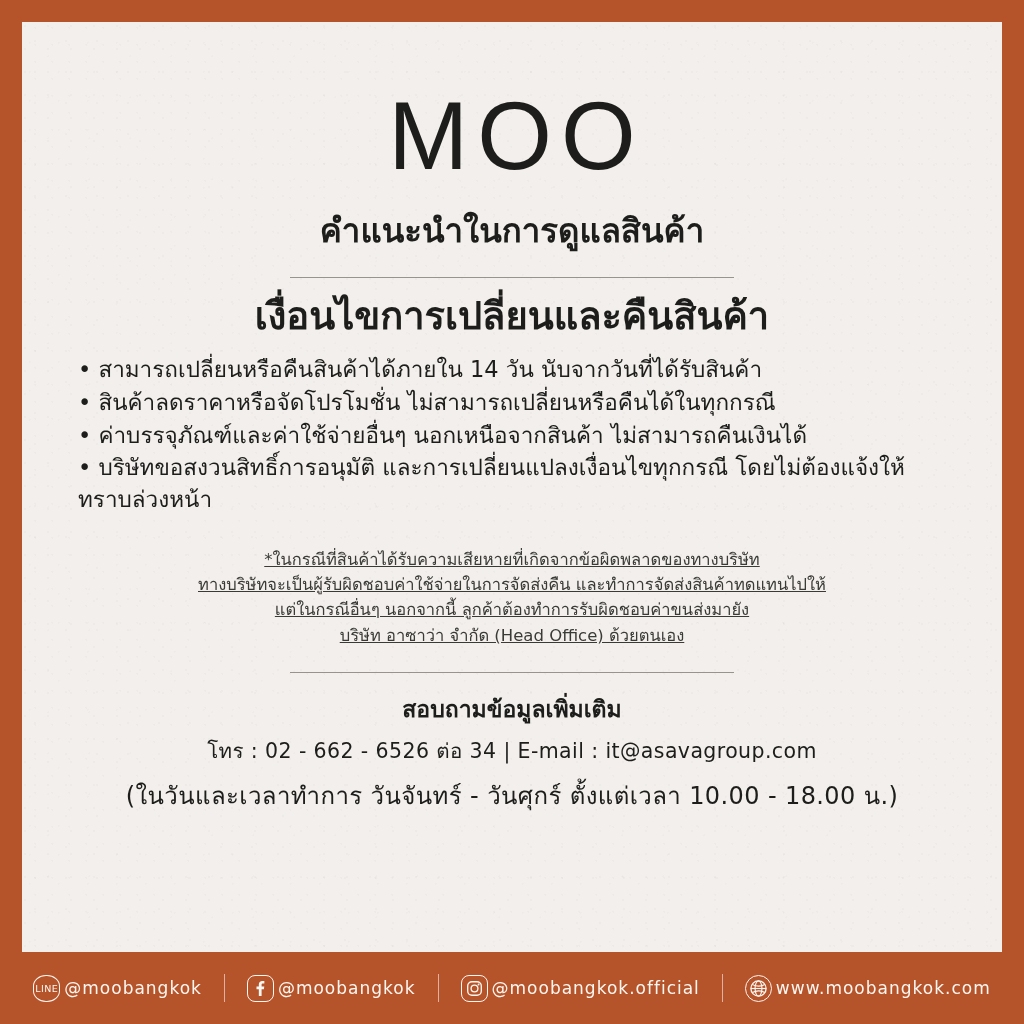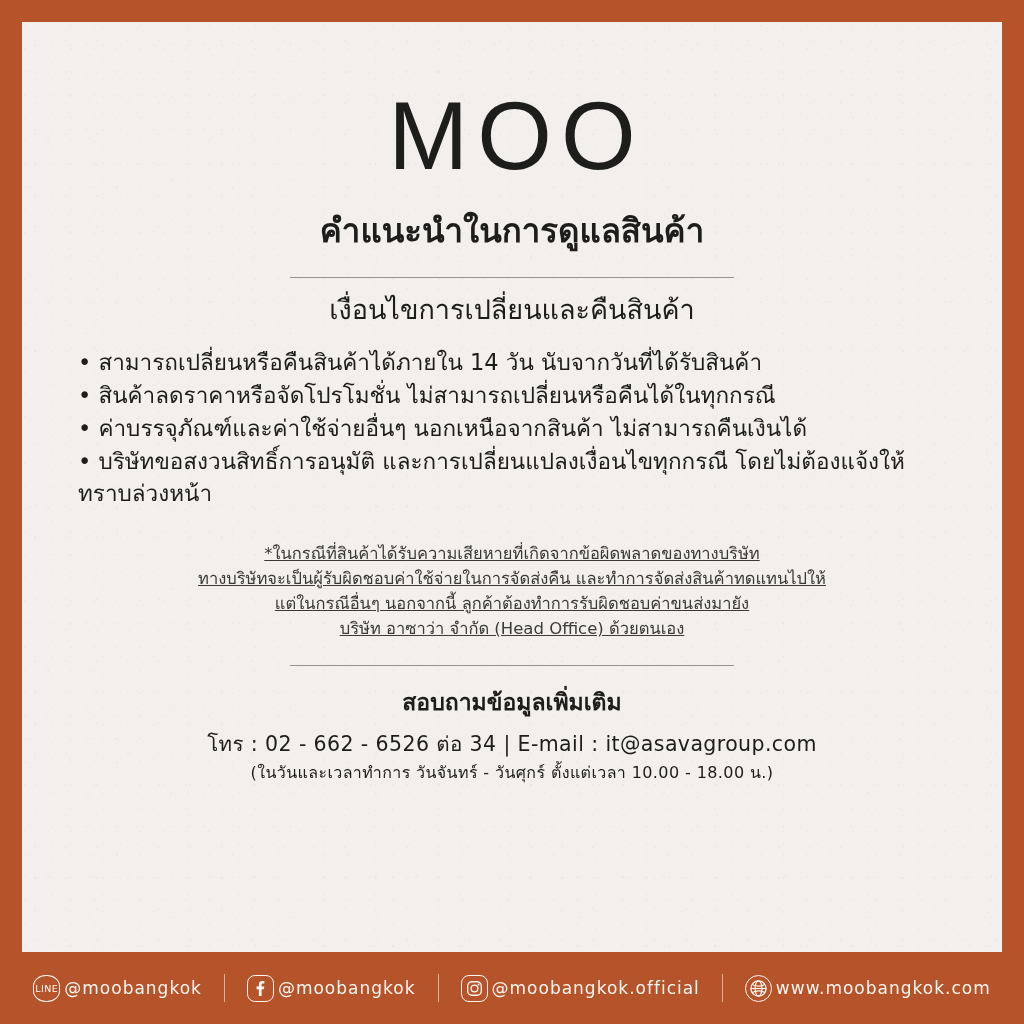--- a/index.html
+++ b/index.html
@@ -58,29 +58,29 @@
 
   .rule {
     width: 444px;
     height: 1px;
     background: #98938d;
     margin: 26px 0 14px 0;
   }
   .rule.bottom { margin: 24px 0 18px 0; }
 
   .section-title {
-    font-size: 27px;
-    font-weight: 400;
+    font-size: 38px;
+    font-weight: 700;
     color: #1d1d1b;
     line-height: 1.3;
   }
 
   .bullets {
     width: 880px;
-    margin-top: 20px;
+    margin-top: 12px;
     padding-left: 6px;
     font-size: 22.5px;
     color: #1d1d1b;
     line-height: 1.42;
   }
   .bullets p { margin-bottom: 1px; }
 
   .note {
     margin-top: 30px;
     width: 800px;
@@ -95,21 +95,21 @@
     font-size: 23px;
     font-weight: 700;
     color: #1d1d1b;
   }
   .contact-line {
     margin-top: 7px;
     font-size: 20.5px;
     color: #1d1d1b;
     letter-spacing: 0.4px;
   }
-  .contact-line.small { margin-top: 0; font-size: 16px; }
+  .contact-line.small { margin-top: 9px; font-size: 24px; }
 
   .footer {
     position: absolute;
     left: 0; bottom: 0;
     width: 1024px; height: 72px;
     display: flex;
     align-items: center;
     justify-content: center;
     gap: 0;
   }

